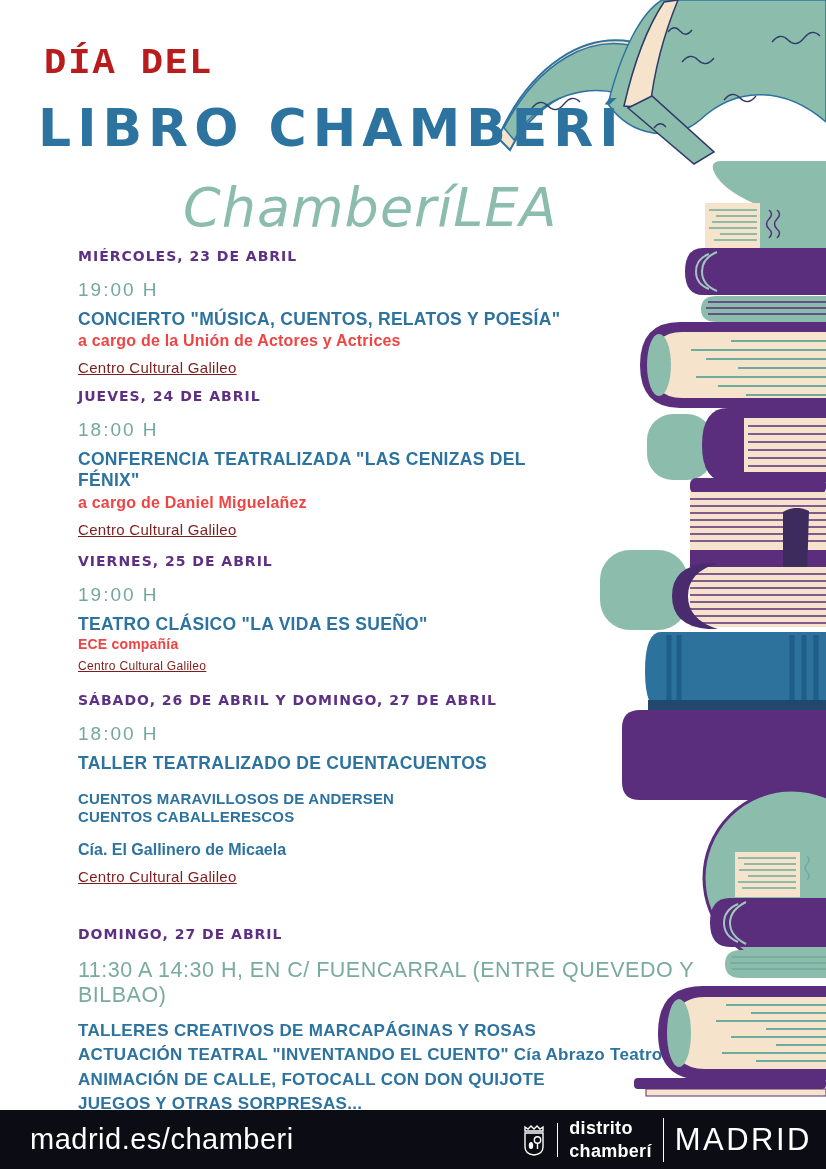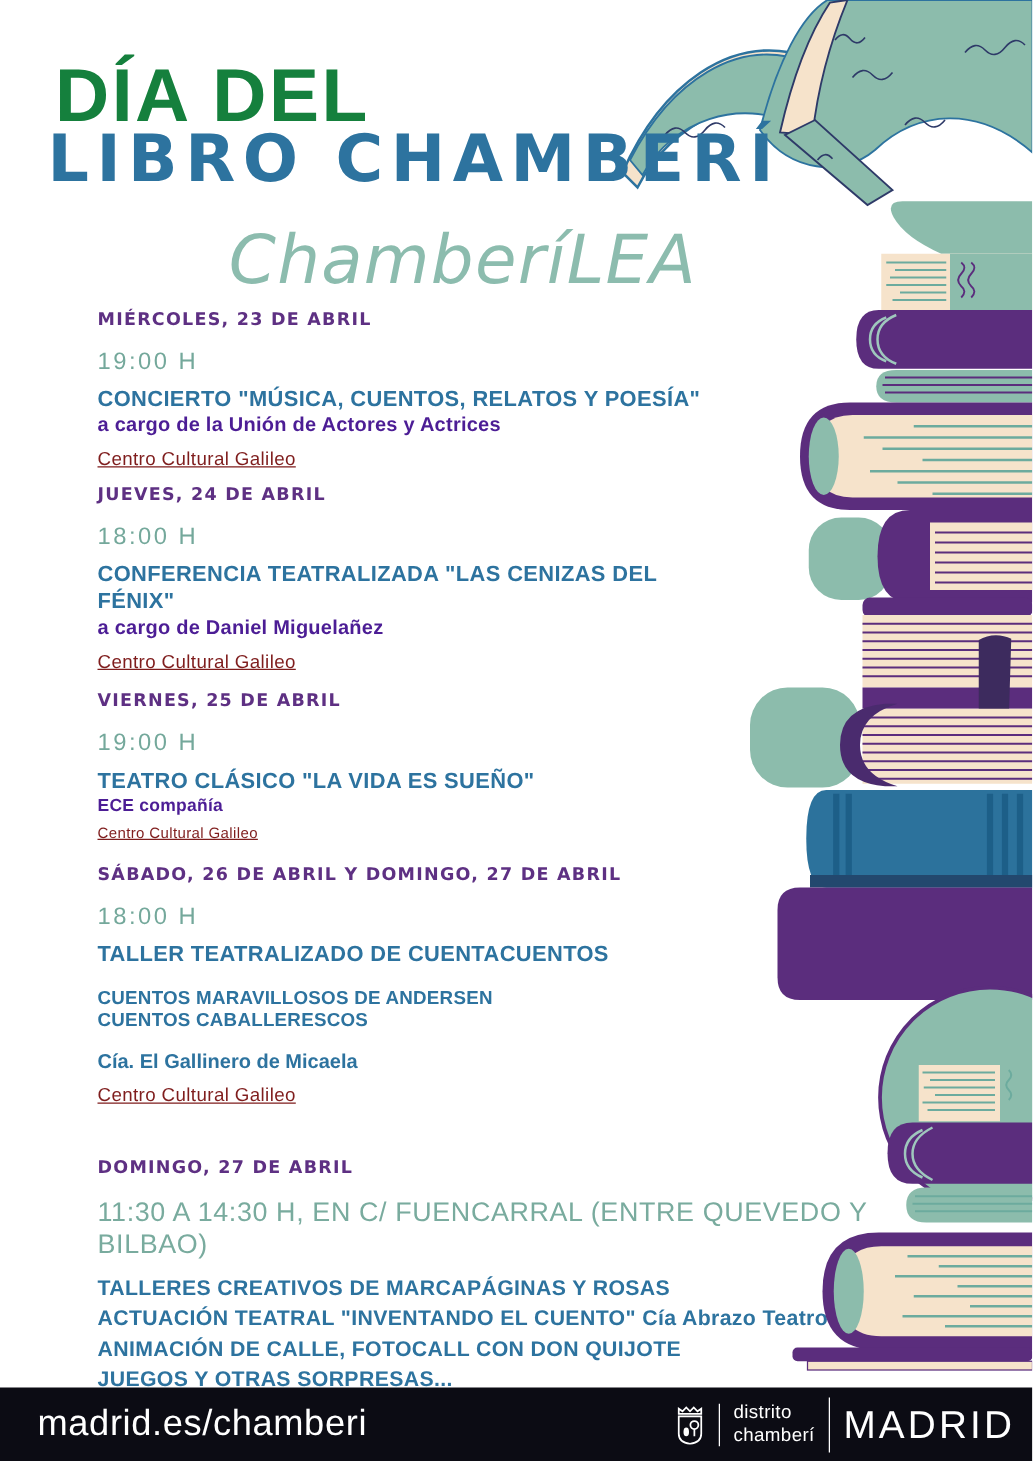--- a/index.html
+++ b/index.html
@@ -1,30 +1,30 @@
 <!DOCTYPE html>
 <html><head>
 <meta charset="utf-8">
 <style>
   html,body{margin:0;padding:0;background:#ffffff;}
   .poster{position:relative;width:826px;height:1169px;background:#ffffff;overflow:hidden;
           font-family:"Liberation Sans",sans-serif;}
   
-  .title1{position:absolute;left:44px;top:42px;z-index:3;font-family:Liberation Sans, sans-serif;
-          font-size:60px;font-weight:800;color:#15803d;letter-spacing:2px;}
+  .title1{position:absolute;left:44px;top:42px;z-index:3;font-family:Liberation Mono, monospace;
+          font-size:37px;font-weight:800;color:#b91c1c;letter-spacing:2px;}
   .title2{position:absolute;left:38px;top:98px;z-index:3;font-family:"DejaVu Sans",sans-serif;
           font-size:52px;font-weight:900;color:#2d739f;letter-spacing:6px;}
   .subtitle{position:absolute;left:183px;top:176px;z-index:3;font-family:"DejaVu Sans",sans-serif;
           font-size:54px;font-style:italic;color:#8cbcae;letter-spacing:1px;text-align:center;}
   
   .event{position:absolute;left:78px;width:580px;z-index:1;}
   .ev-date{font-family:"DejaVu Sans",sans-serif;font-size:14px;font-weight:800;color:#5e3083;letter-spacing:1px;}
   .ev-time{font-size:19px;color:#74a89b;letter-spacing:2px;margin-top:15px;}
   .ev-title{font-size:17.5px;font-weight:700;color:#2d739f;letter-spacing:.3px;margin-top:8px;line-height:1.22;}
-  .ev-credit{font-size:16px;font-weight:700;color:#4c1d95;margin-top:2px;letter-spacing:.2px;}
+  .ev-credit{font-size:16px;font-weight:700;color:#ef4444;margin-top:2px;letter-spacing:.2px;}
   .ev-venue{font-size:15px;color:#7f1d1d;margin-top:9px;letter-spacing:.3px;text-decoration:underline;}
   .small-credit{font-size:14px;margin-top:1px;}
   .small-venue{font-size:12px;margin-top:7px;}
   .ev-program{font-size:15px;font-weight:700;color:#2d739f;line-height:1.15;margin-top:16px;letter-spacing:.2px;}
   .ev-company{font-size:16px;font-weight:700;color:#2d739f;margin-top:16px;}
   .ev-insc{font-size:15px;color:#63626f;margin-top:8px;}
   .ev-schedule{font-size:21.5px;color:#79ab9e;margin-top:16px;letter-spacing:.5px;width:700px;}
   .ev-activities{margin-top:11px;width:660px;}
   .ev-activity{font-size:17px;font-weight:700;color:#2d739f;letter-spacing:.3px;line-height:1.43;}
   .narrow{max-width:468px;}
@@ -32,21 +32,21 @@
   
   .illustration{position:absolute;left:476px;top:0;width:350px;height:1100px;z-index:2;}
   
   .footer{position:absolute;left:0;top:1110px;width:826px;height:59px;background:#0c0c14;
           display:flex;align-items:center;justify-content:space-between;color:#ffffff;z-index:4;}
   .footer-url{margin-left:30px;font-size:29px;letter-spacing:.5px;}
   .footer-right{display:flex;align-items:center;gap:11px;margin-right:14px;}
   .vdiv{width:1px;background:#ffffff;}
   .vdiv.short{height:34px;}
   .vdiv.tall{height:44px;}
-  .district{font-size:15px;line-height:1.25;letter-spacing:.3px;}
+  .district{font-size:18px;line-height:1.25;letter-spacing:.3px;font-weight:bold;}
   .city{font-size:31px;letter-spacing:2.5px;font-weight:400;}
 </style>
 </head>
 <body>
 
 <div class="poster">
 
   <svg class="illustration" viewBox="0 0 350 1100" xmlns="http://www.w3.org/2000/svg">
 
     <g>

